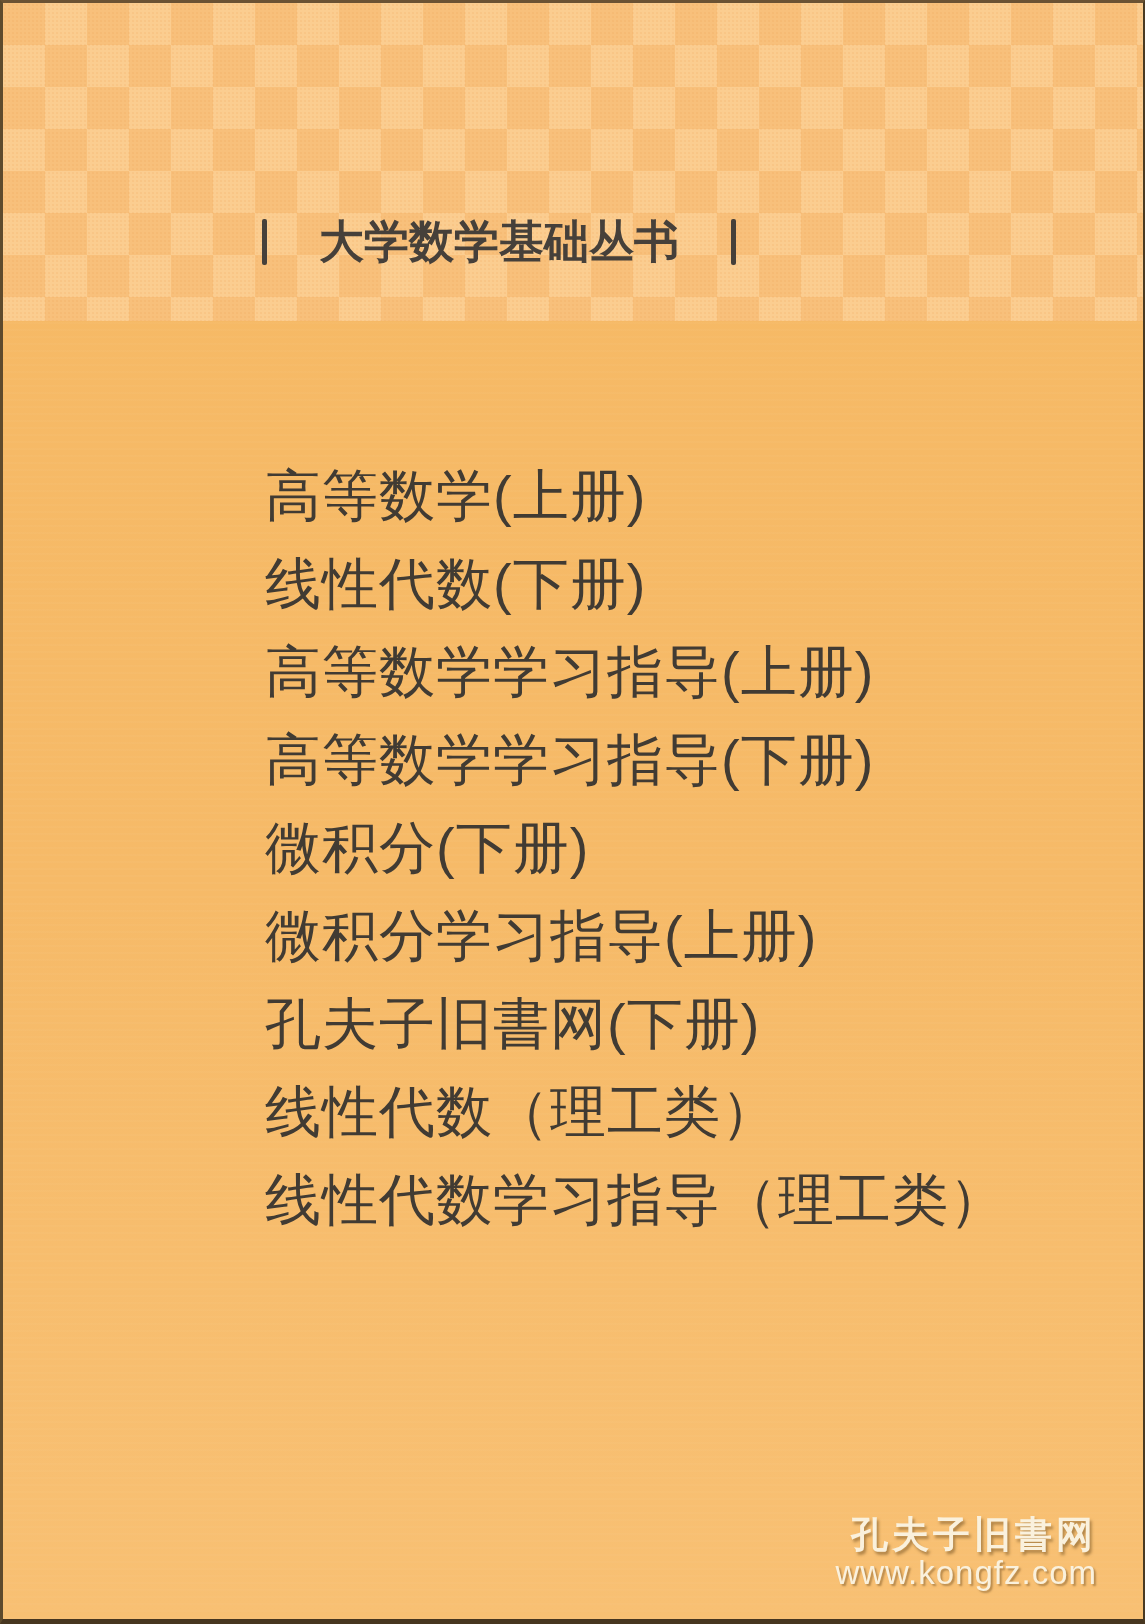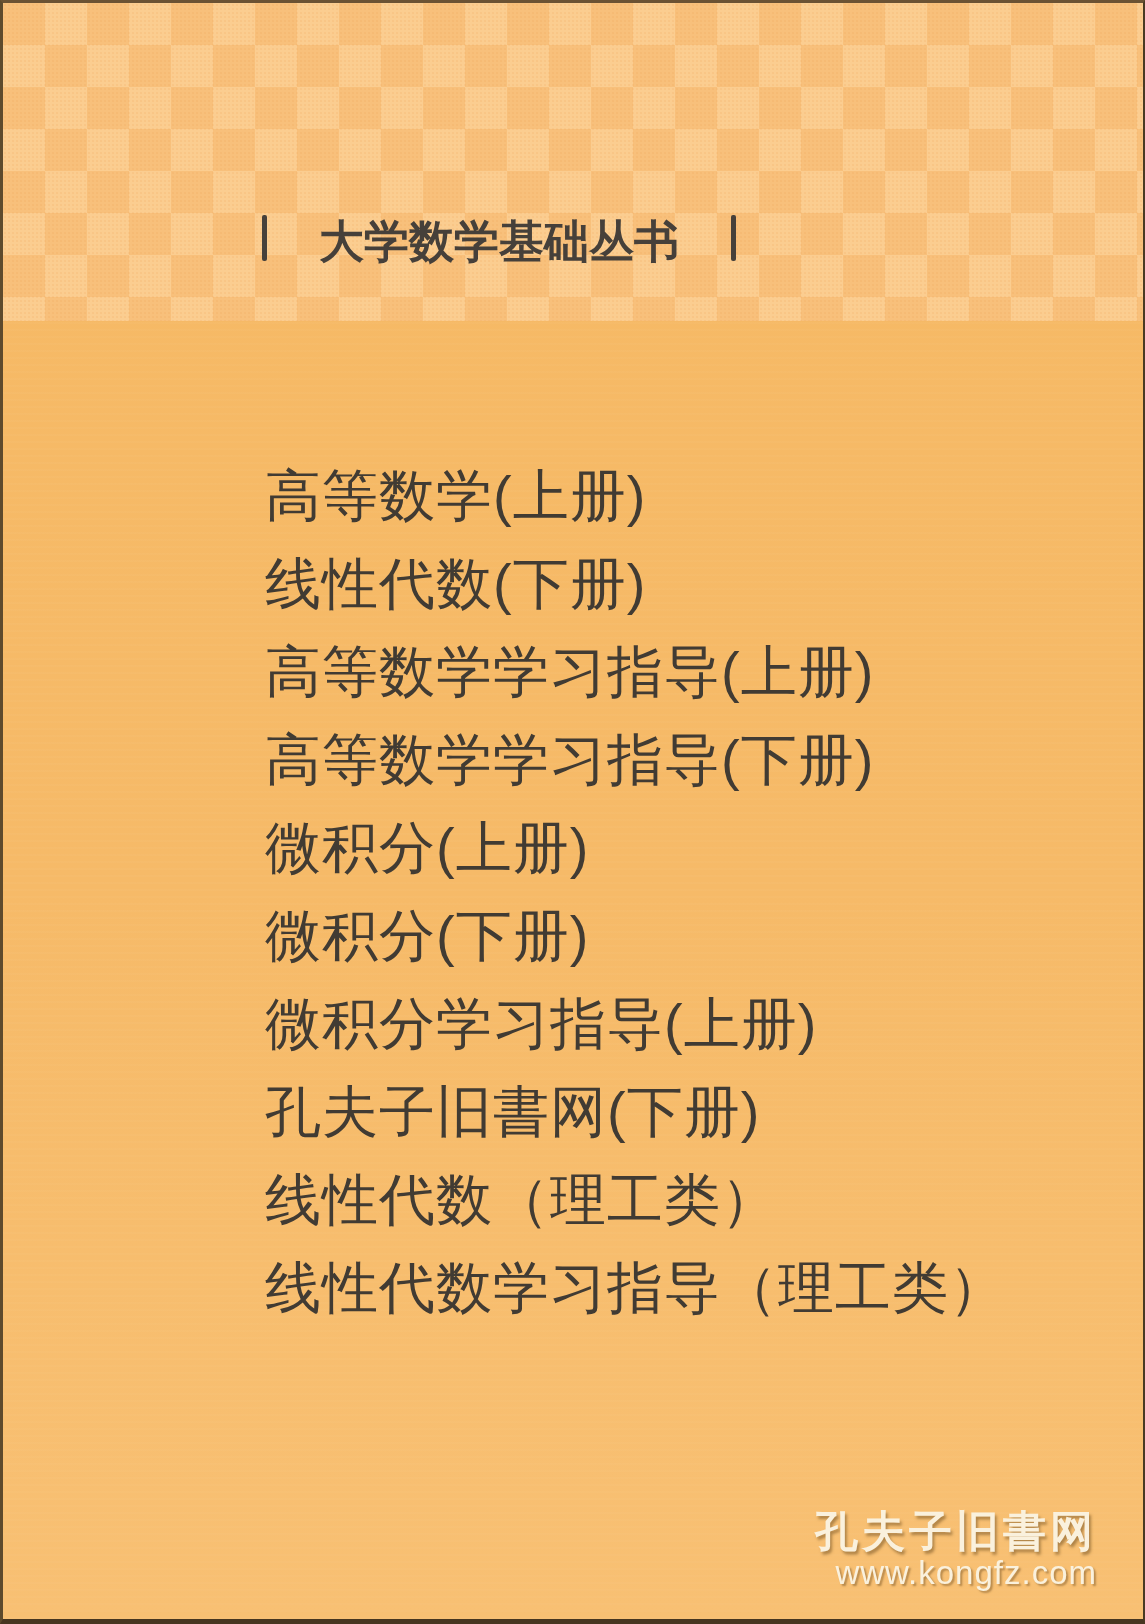--- a/index.html
+++ b/index.html
@@ -39,20 +39,21 @@
       linear-gradient(45deg, var(--pattern-diamond) 25%, rgba(0,0,0,0) 25%, rgba(0,0,0,0) 75%, var(--pattern-diamond) 75%),
       linear-gradient(45deg, var(--pattern-diamond) 25%, rgba(0,0,0,0) 25%, rgba(0,0,0,0) 75%, var(--pattern-diamond) 75%);
     background-size: 4px 4px, 84px 84px, 84px 84px;
     background-position: 0 0, 0 0, 42px 42px;
   }
   .header-row {
     position: absolute;
     top: 212px; left: 259px;
     height: 54px;
     display: flex;
+    align-items: center;
   }
   .header-bar {
     width: 5px; height: 46px;
     background: var(--header-text);
     border-radius: 2px;
   }
   .series-title {
     font-size: 45px;
     font-weight: 600;
     color: var(--header-text);
@@ -77,21 +78,21 @@
     white-space: nowrap;
   }
   
   .watermark {
     position: absolute;
     right: 46px; bottom: 30px;
     text-align: right;
   }
   .wm-name {
     font-family: "DejaVu Serif", "Liberation Serif", serif;
-    font-size: 43px;
+    font-size: 37px;
     font-weight: 700;
     color: var(--watermark-text);
     letter-spacing: 4px;
     text-shadow: 2px 3px 3px rgba(125,90,42,0.6);
     white-space: nowrap;
     line-height: 1.05;
   }
   .wm-url {
     font-size: 33px;
     font-weight: 400;
@@ -114,21 +115,20 @@
       <span class="series-title">大学数学基础丛书</span>
       <span class="header-bar"></span>
     </div>
   </div>
 
   <div class="book-list">
     <div class="book-item">高等数学(上册)</div>
     <div class="book-item">线性代数(下册)</div>
     <div class="book-item">高等数学学习指导(上册)</div>
     <div class="book-item">高等数学学习指导(下册)</div>
-    <div class="book-item">微积分(上册)</div>
     <div class="book-item">微积分(下册)</div>
     <div class="book-item">微积分学习指导(上册)</div>
     <div class="book-item">孔夫子旧書网(下册)</div>
     <div class="book-item">线性代数（理工类）</div>
     <div class="book-item">线性代数学习指导（理工类）</div>
   </div>
 
   <div class="watermark">
     <div class="wm-name">孔夫子旧書网</div>
     <div class="wm-url">www.kongfz.com</div>

